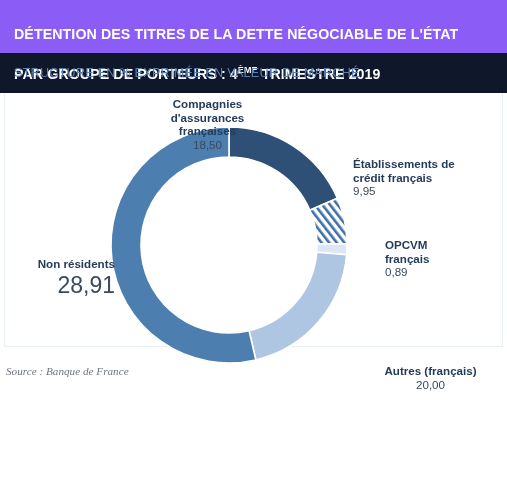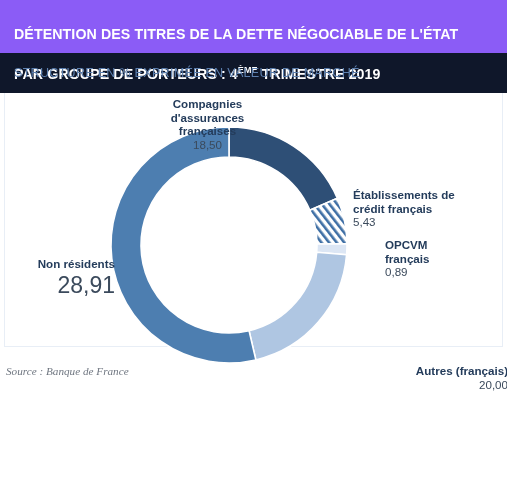--- a/index.html
+++ b/index.html
@@ -86,35 +86,35 @@
   }
 
   #callout-assurances {
     left: 125px;
     top: 4px;
     width: 155px;
     text-align: center;
   }
   #callout-etablissements {
     left: 348px;
-    top: 95px;
+    top: 64px;
     width: 155px;
     text-align: left;
   }
   #callout-opcvm {
     left: 380px;
     top: 145px;
     width: 120px;
     text-align: left;
   }
   #callout-autres {
     left: 348px;
     top: 271px;
     width: 155px;
-    text-align: right;
+    text-align: center;
   }
   #callout-nonresidents {
     left: 2px;
     top: 164px;
     width: 108px;
     text-align: right;
   }
   #callout-nonresidents .name {
     font-size: 11.6px;
   }
@@ -174,21 +174,21 @@
   <div class="callout" id="callout-assurances">
     <span class="name">Compagnies
 d'assurances
 françaises</span><br>
     <span class="value">18,50</span>
   </div>
 
   <div class="callout" id="callout-etablissements">
     <span class="name">Établissements de
 crédit français</span><br>
-    <span class="value">5,43</span>
+    <span class="value">9,95</span>
   </div>
 
   <div class="callout" id="callout-opcvm">
     <span class="name">OPCVM
 français</span><br>
     <span class="value">0,89</span>
   </div>
 
   <div class="callout" id="callout-autres">
     <span class="name">Autres (français)</span><br>

